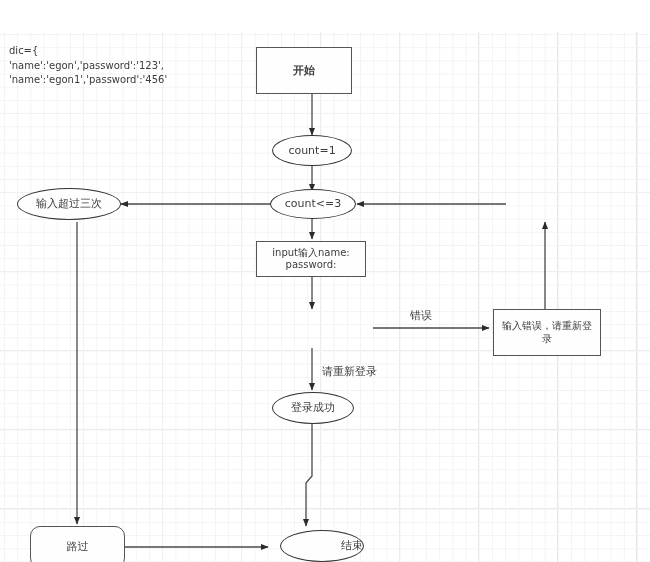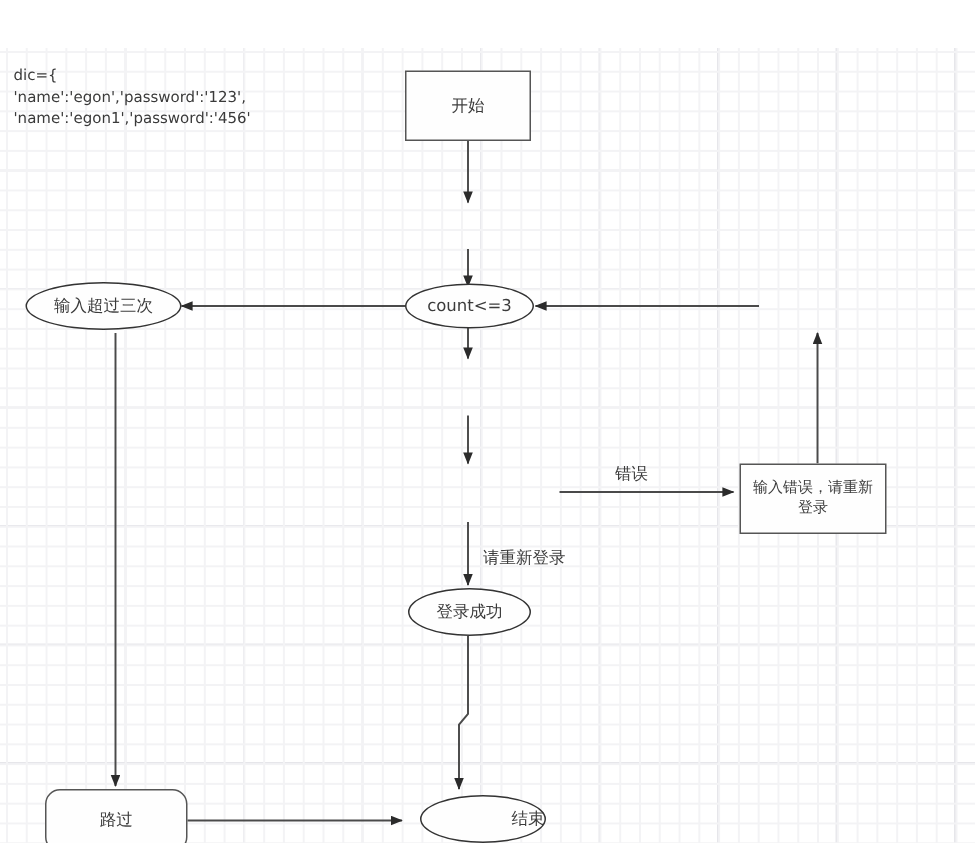--- a/index.html
+++ b/index.html
@@ -100,37 +100,44 @@
 
     <path d="M77,190 L77,492" stroke="#4a4a4a" stroke-width="1.3" fill="none" marker-end="url(#arrow)"></path>
 
     <path d="M125,515 L268,515" stroke="#4a4a4a" stroke-width="1.3" fill="none" marker-end="url(#arrow)"></path>
   </svg>
 
   <div class="code-note fs10" style="left:9px; top:12px;">dic={
 'name':'egon','password':'123',
 'name':'egon1','password':'456'</div>
 
-  <div class="node rect fs11" style="left:270px; top:15px; width:84px; height:47px;">
+  <div class="node rect fs11" style="left:256px; top:15px; width:96px; height:47px;font-weight:bold;">
     <span>开始</span>
   </div>
 
+  <div class="node ellipse fs11" style="left:272px; top:103px; width:80px; height:31px;">
+    <span>count=1</span>
+  </div>
 
   <div class="node ellipse fs11" style="left:270px; top:157px; width:86px; height:30px;">
     <span>count&lt;=3</span>
   </div>
 
   <div class="node ellipse fs11" style="left:17px; top:156px; width:104px; height:32px;">
     <span>输入超过三次</span>
   </div>
 
 
+  <div class="node rect fs10" style="left:256px; top:209px; width:110px; height:36px; white-space:pre;">
+    <span>input输入name:
+password:</span>
+  </div>
 
 
-  <div class="node rect fs10" style="left:493px; top:277px; width:98px; height:47px; padding:0 5px;">
+  <div class="node rect fs10" style="left:493px; top:277px; width:108px; height:47px; padding:0 5px;">
     <span>输入错误，请重新登录</span>
   </div>
 
   <div class="node ellipse fs11" style="left:272px; top:360px; width:82px; height:32px;">
     <span>登录成功</span>
   </div>
 
   <div class="node rect fs11" style="left:30px; top:494px; width:95px; height:42px;border-radius:10px;">
     <span>路过</span>
   </div>

